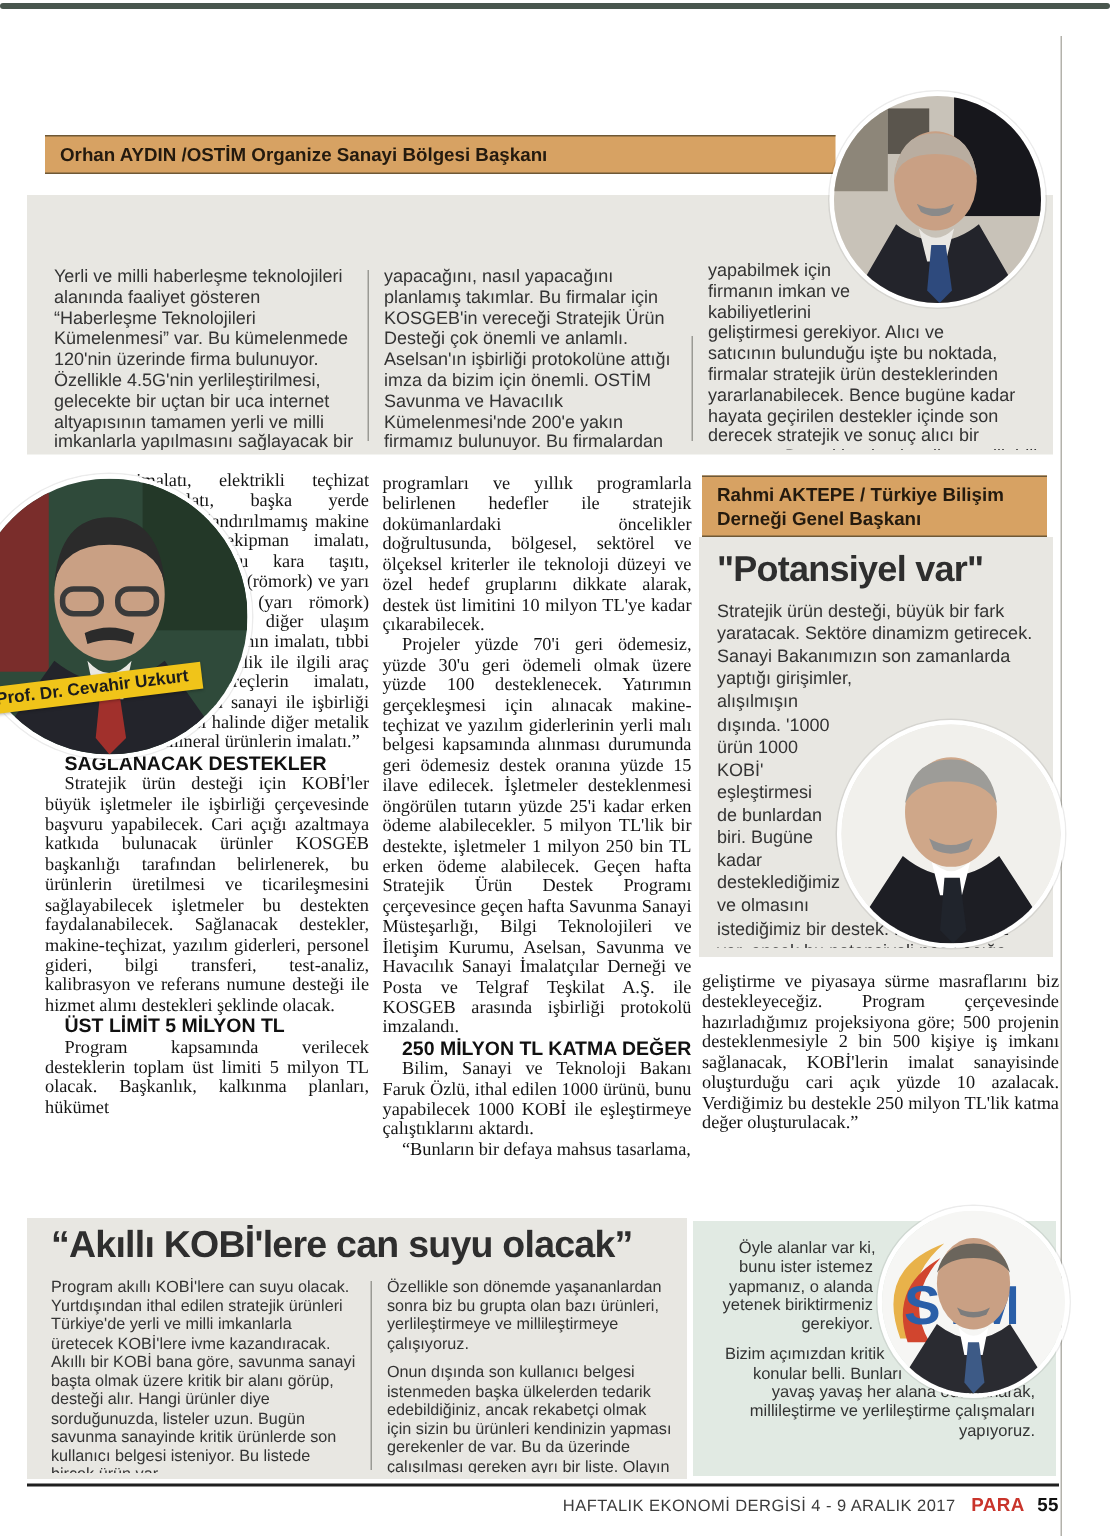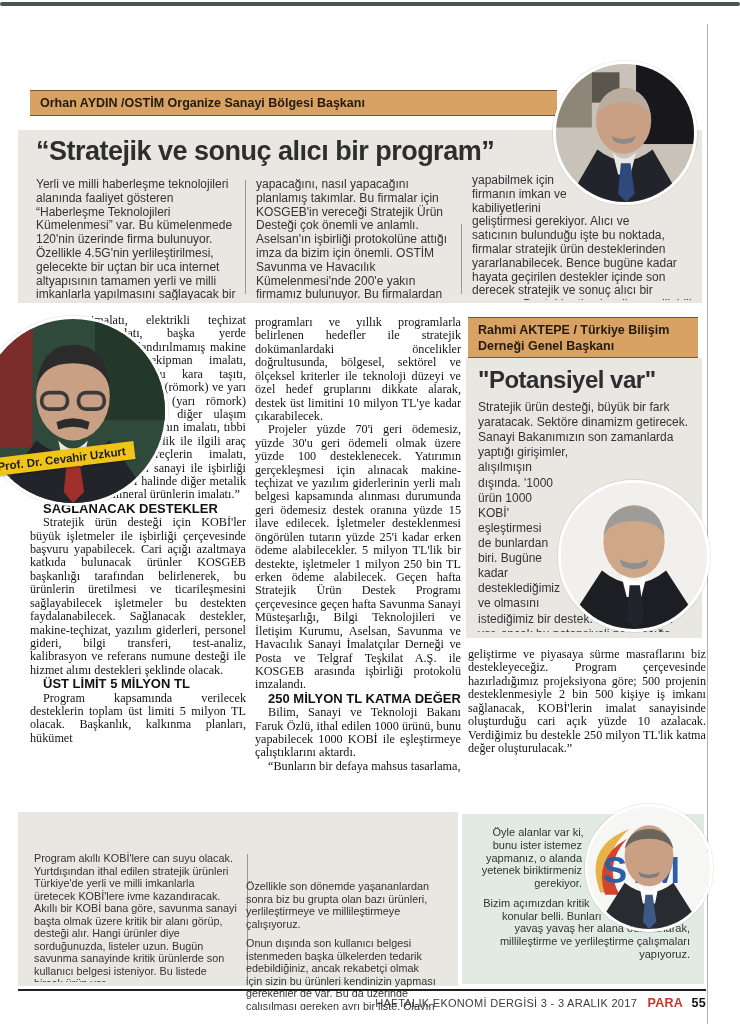--- a/index.html
+++ b/index.html
@@ -48,21 +48,20 @@
 <body>
 
 <div id="page">
 
   <div class="abs topline"></div>
   <div class="abs pageedge"></div>
 
   <div class="abs kicker-bar" style="left:30px;top:90px;width:527px;">Orhan AYDIN /OSTİM Organize Sanayi Bölgesi Başkanı</div>
 
   <div class="quote-box" style="left:18px;top:130px;width:684px;height:173px;">
-    <div class="abs headline" style="left:18px;top:6px;width:530px;font-size:27px;">“Stratejik ve sonuç alıcı bir program”</div>
     <div class="abs qtext" style="left:18px;top:48px;width:202px;height:122px;overflow:hidden;">Yerli ve milli haberleşme teknolojileri alanında faaliyet gösteren “Haberleşme Teknolojileri Kümelenmesi” var. Bu kümelenmede 120'nin üzerinde firma bulunuyor. Özellikle 4.5G'nin yerlileştirilmesi, gelecekte bir uçtan bir uca internet altyapısının tamamen yerli ve milli imkanlarla yapılmasını sağlayacak bir takım bulunuyor. Bu takımda ise 35 civarında firma var. Bunlar, ne</div>
     <div class="vrule" style="left:227px;top:50px;height:114px;"></div>
     <div class="abs qtext" style="left:238px;top:48px;width:198px;height:122px;overflow:hidden;">yapacağını, nasıl yapacağını planlamış takımlar. Bu firmalar için KOSGEB'in vereceği Stratejik Ürün Desteği çok önemli ve anlamlı. Aselsan'ın işbirliği protokolüne attığı imza da bizim için önemli. OSTİM Savunma ve Havacılık Kümelenmesi'nde 200'e yakın firmamız bulunuyor. Bu firmalardan birçoğu, Aselsan'a iş yapıyor. Diyelim Aselsan bir ürünü KOBİ'ye yaptırmak istiyor. Bunu</div>
     <div class="vrule" style="left:443px;top:94px;height:70px;"></div>
     <div class="abs qtext" style="left:454px;top:44px;width:228px;height:126px;overflow:hidden;">
       <span class="sp-top3"></span><span>yapabilmek için firmanın imkan ve kabiliyetlerini geliştirmesi gerekiyor. Alıcı ve satıcının bulunduğu işte bu noktada, firmalar stratejik ürün desteklerinden yararlanabilecek. Bence bugüne kadar hayata geçirilen destekler içinde son derecek stratejik ve sonuç alıcı bir program. Destekler ticari ve ihraç edilebilir ürüne dönüşecek.</span>
     </div>
   </div>
 
   <div class="photo" style="left:553px;top:61px;width:138px;height:138px;z-index:6;">
@@ -135,23 +134,24 @@
       <path d="M40 52 q10 6 20 0 l-2 5 q-8 4 -16 0 z" fill="#8f8f8f"></path>
     </svg>
   </div>
 
   <div class="abs serif" style="left:468px;top:648px;width:238px;">
     <p class="noind">geliştirme ve piyasaya sürme masraflarını biz destekleyeceğiz. Program çerçevesinde hazırladığımız projeksiyona göre; 500 projenin desteklenmesiyle 2 bin 500 kişiye iş imkanı sağlanacak, KOBİ'lerin imalat sanayisinde oluşturduğu cari açık yüzde 10 azalacak. Verdiğimiz bu destekle 250 milyon TL'lik katma değer oluşturulacak.”</p>
   </div>
 
 
   <div class="quote-box" style="left:18px;top:812px;width:440px;height:174px;">
+    <div class="abs headline" style="left:16px;top:4px;width:420px;font-size:25px;">“Akıllı KOBİ'lere can suyu olacak”</div>
     <div class="abs btext" style="left:16px;top:40px;width:204px;height:130px;overflow:hidden;">Program akıllı KOBİ'lere can suyu olacak. Yurtdışından ithal edilen stratejik ürünleri Türkiye'de yerli ve milli imkanlarla üretecek KOBİ'lere ivme kazandıracak. Akıllı bir KOBİ bana göre, savunma sanayi başta olmak üzere kritik bir alanı görüp, desteği alır. Hangi ürünler diye sorduğunuzda, listeler uzun. Bugün savunma sanayinde kritik ürünlerde son kullanıcı belgesi isteniyor. Bu listede birçok ürün var.</div>
     <div class="vrule" style="left:229px;top:42px;height:126px;"></div>
-    <div class="abs btext" style="left:228px;top:40px;width:190px;height:130px;overflow:hidden;margin-top:28px;">
+    <div class="abs btext" style="left:240px;top:40px;width:190px;height:130px;overflow:hidden;">
       <p>Özellikle son dönemde yaşananlardan sonra biz bu grupta olan bazı ürünleri, yerlileştirmeye ve millileştirmeye çalışıyoruz.</p>
       <p>Onun dışında son kullanıcı belgesi istenmeden başka ülkelerden tedarik edebildiğiniz, ancak rekabetçi olmak için sizin bu ürünleri kendinizin yapması gerekenler de var. Bu da üzerinde çalışılması gereken ayrı bir liste. Olayın üçüncü boyutu ise 'yetenek kazanma'.</p>
     </div>
   </div>
 
   <div class="mint-box" style="left:462px;top:814px;width:242px;height:170px;">
     <div class="abs btext" style="left:14px;top:12px;width:214px;height:148px;overflow:hidden;font-size:11px;text-align:right;">
       <span class="sp-stm"></span>
       <p>Öyle alanlar var ki, bunu ister istemez yapmanız, o alanda yetenek biriktirmeniz gerekiyor.</p>
       <p>Bizim açımızdan kritik konular belli. Bunları yavaş yavaş her alana odaklanarak, millileştirme ve yerlileştirme çalışmaları yapıyoruz.</p>
@@ -168,18 +168,18 @@
       <path d="M42 64 q8 9 16 0 l-3 15 h-10 z" fill="#ffffff"></path>
       <path d="M47 72 h6 l3 22 -6 6 -5 -6 z" fill="#3d5a86"></path>
       <ellipse cx="50" cy="40" rx="20" ry="25" fill="#c9a084"></ellipse>
       <path d="M30 34 q4 -16 20 -16 q16 0 20 16 q-6 -8 -20 -8 q-14 0 -20 8 z" fill="#6b655c"></path>
       <path d="M41 53 q9 5 18 0 l-2 4 q-7 3 -14 0 z" fill="#7d7d7d"></path>
     </svg>
   </div>
 
   <div class="abs footer-rule"></div>
   <div class="abs footer">
-    <span>HAFTALIK EKONOMİ DERGİSİ 3 - 3 ARALIK 2017</span>
+    <span>HAFTALIK EKONOMİ DERGİSİ 4 - 9 ARALIK 2017</span>
     <span class="brand">PARA</span>
     <span class="pnum">55</span>
   </div>
 
 </div>
 
 </body></html>

